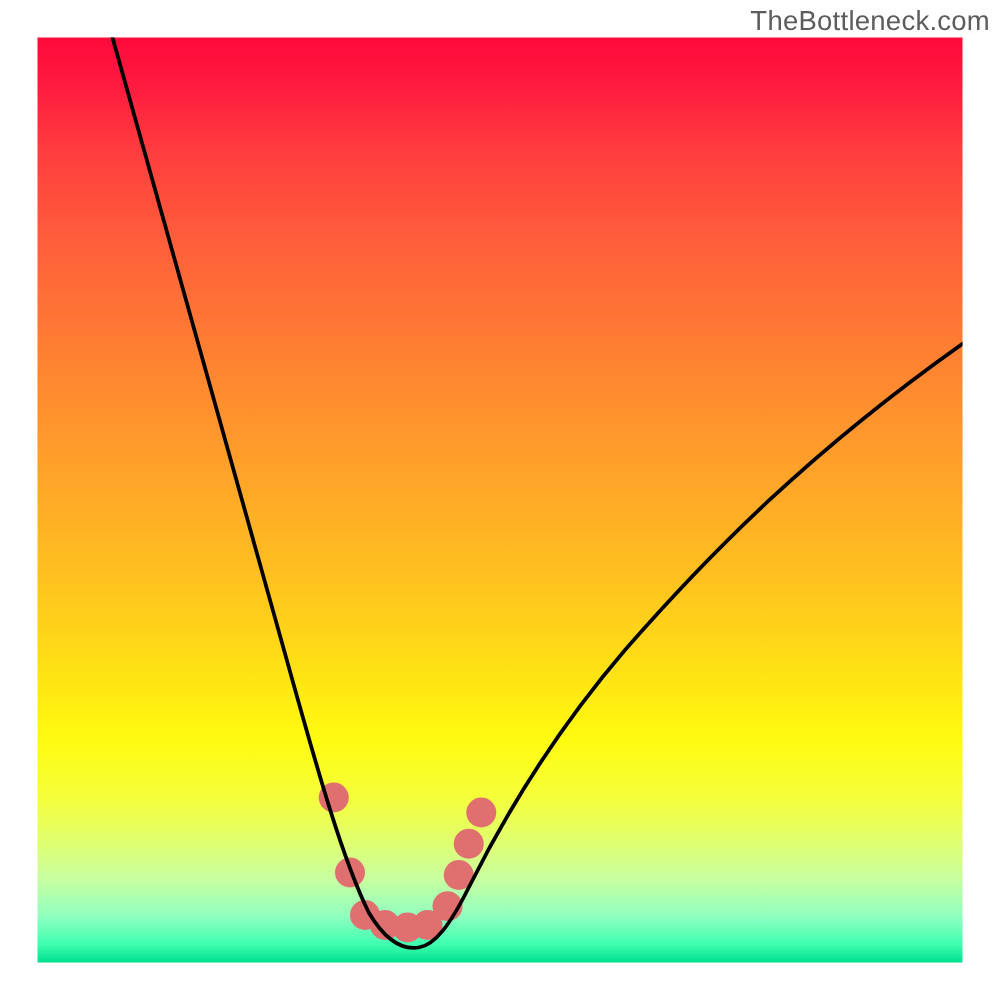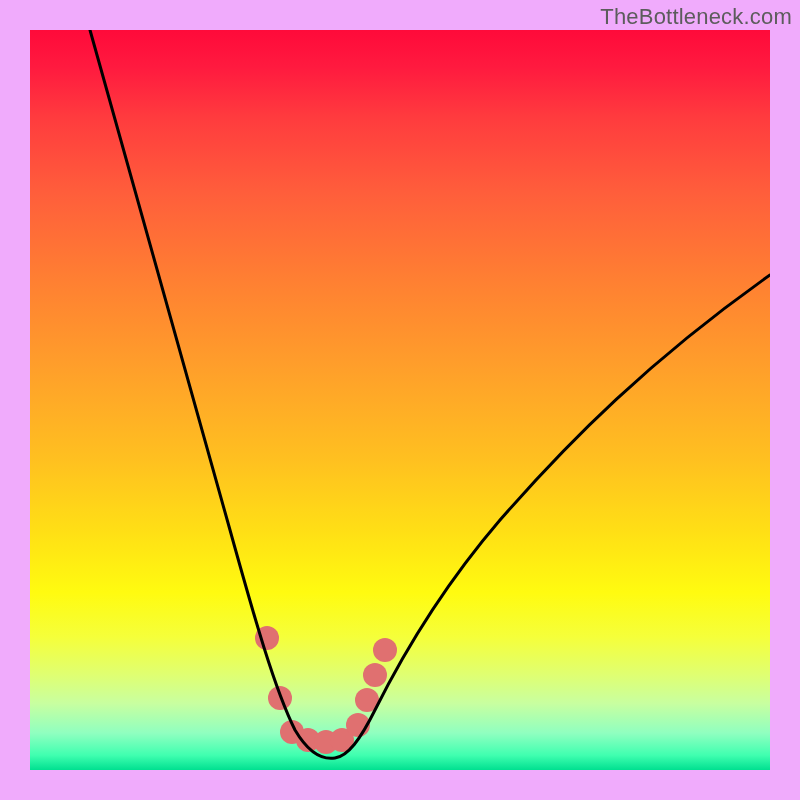--- a/index.html
+++ b/index.html
@@ -10,21 +10,21 @@
     background: #000;
     overflow: hidden;
     font-family: Arial, Helvetica, sans-serif;
   }
   .frame {
     position: absolute;
     top: 0;
     left: 0;
     width: 800px;
     height: 800px;
-    background: #f0abfc;
+    background: #ffffff;
   }
   .plot-area {
     position: absolute;
     top: 30px;
     left: 30px;
     width: 740px;
     height: 740px;
     
     background: linear-gradient(
       to bottom,

